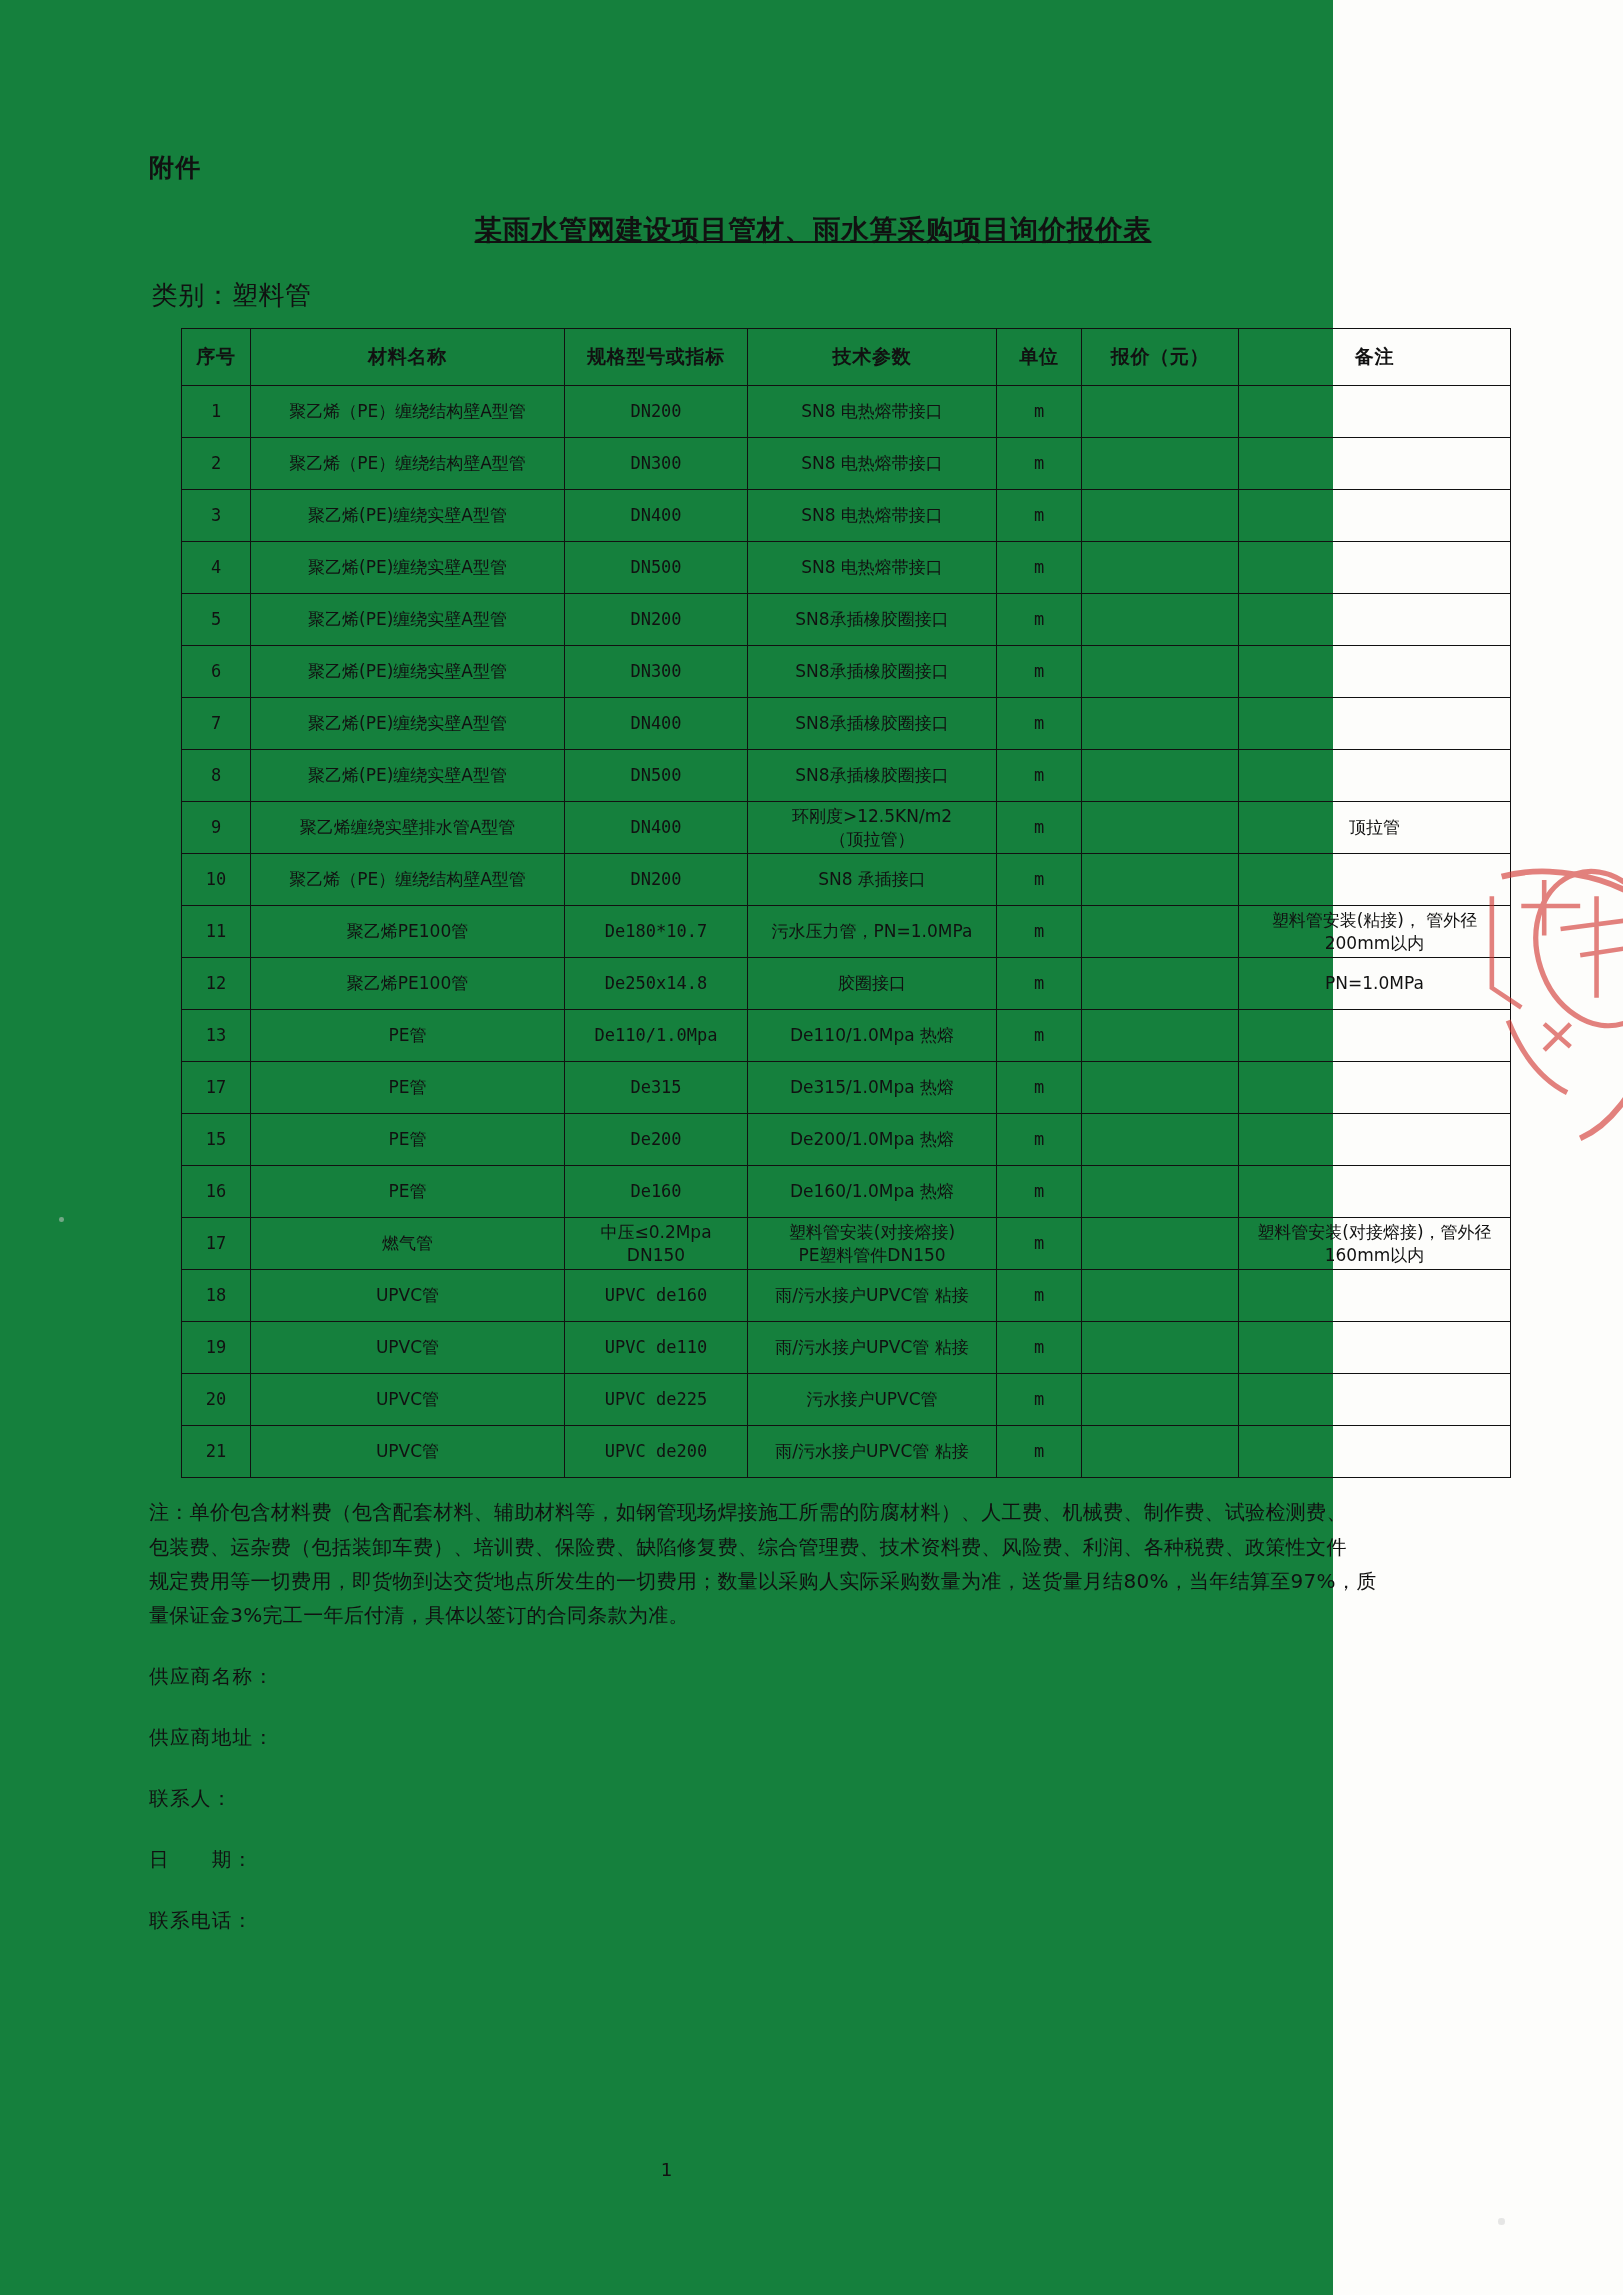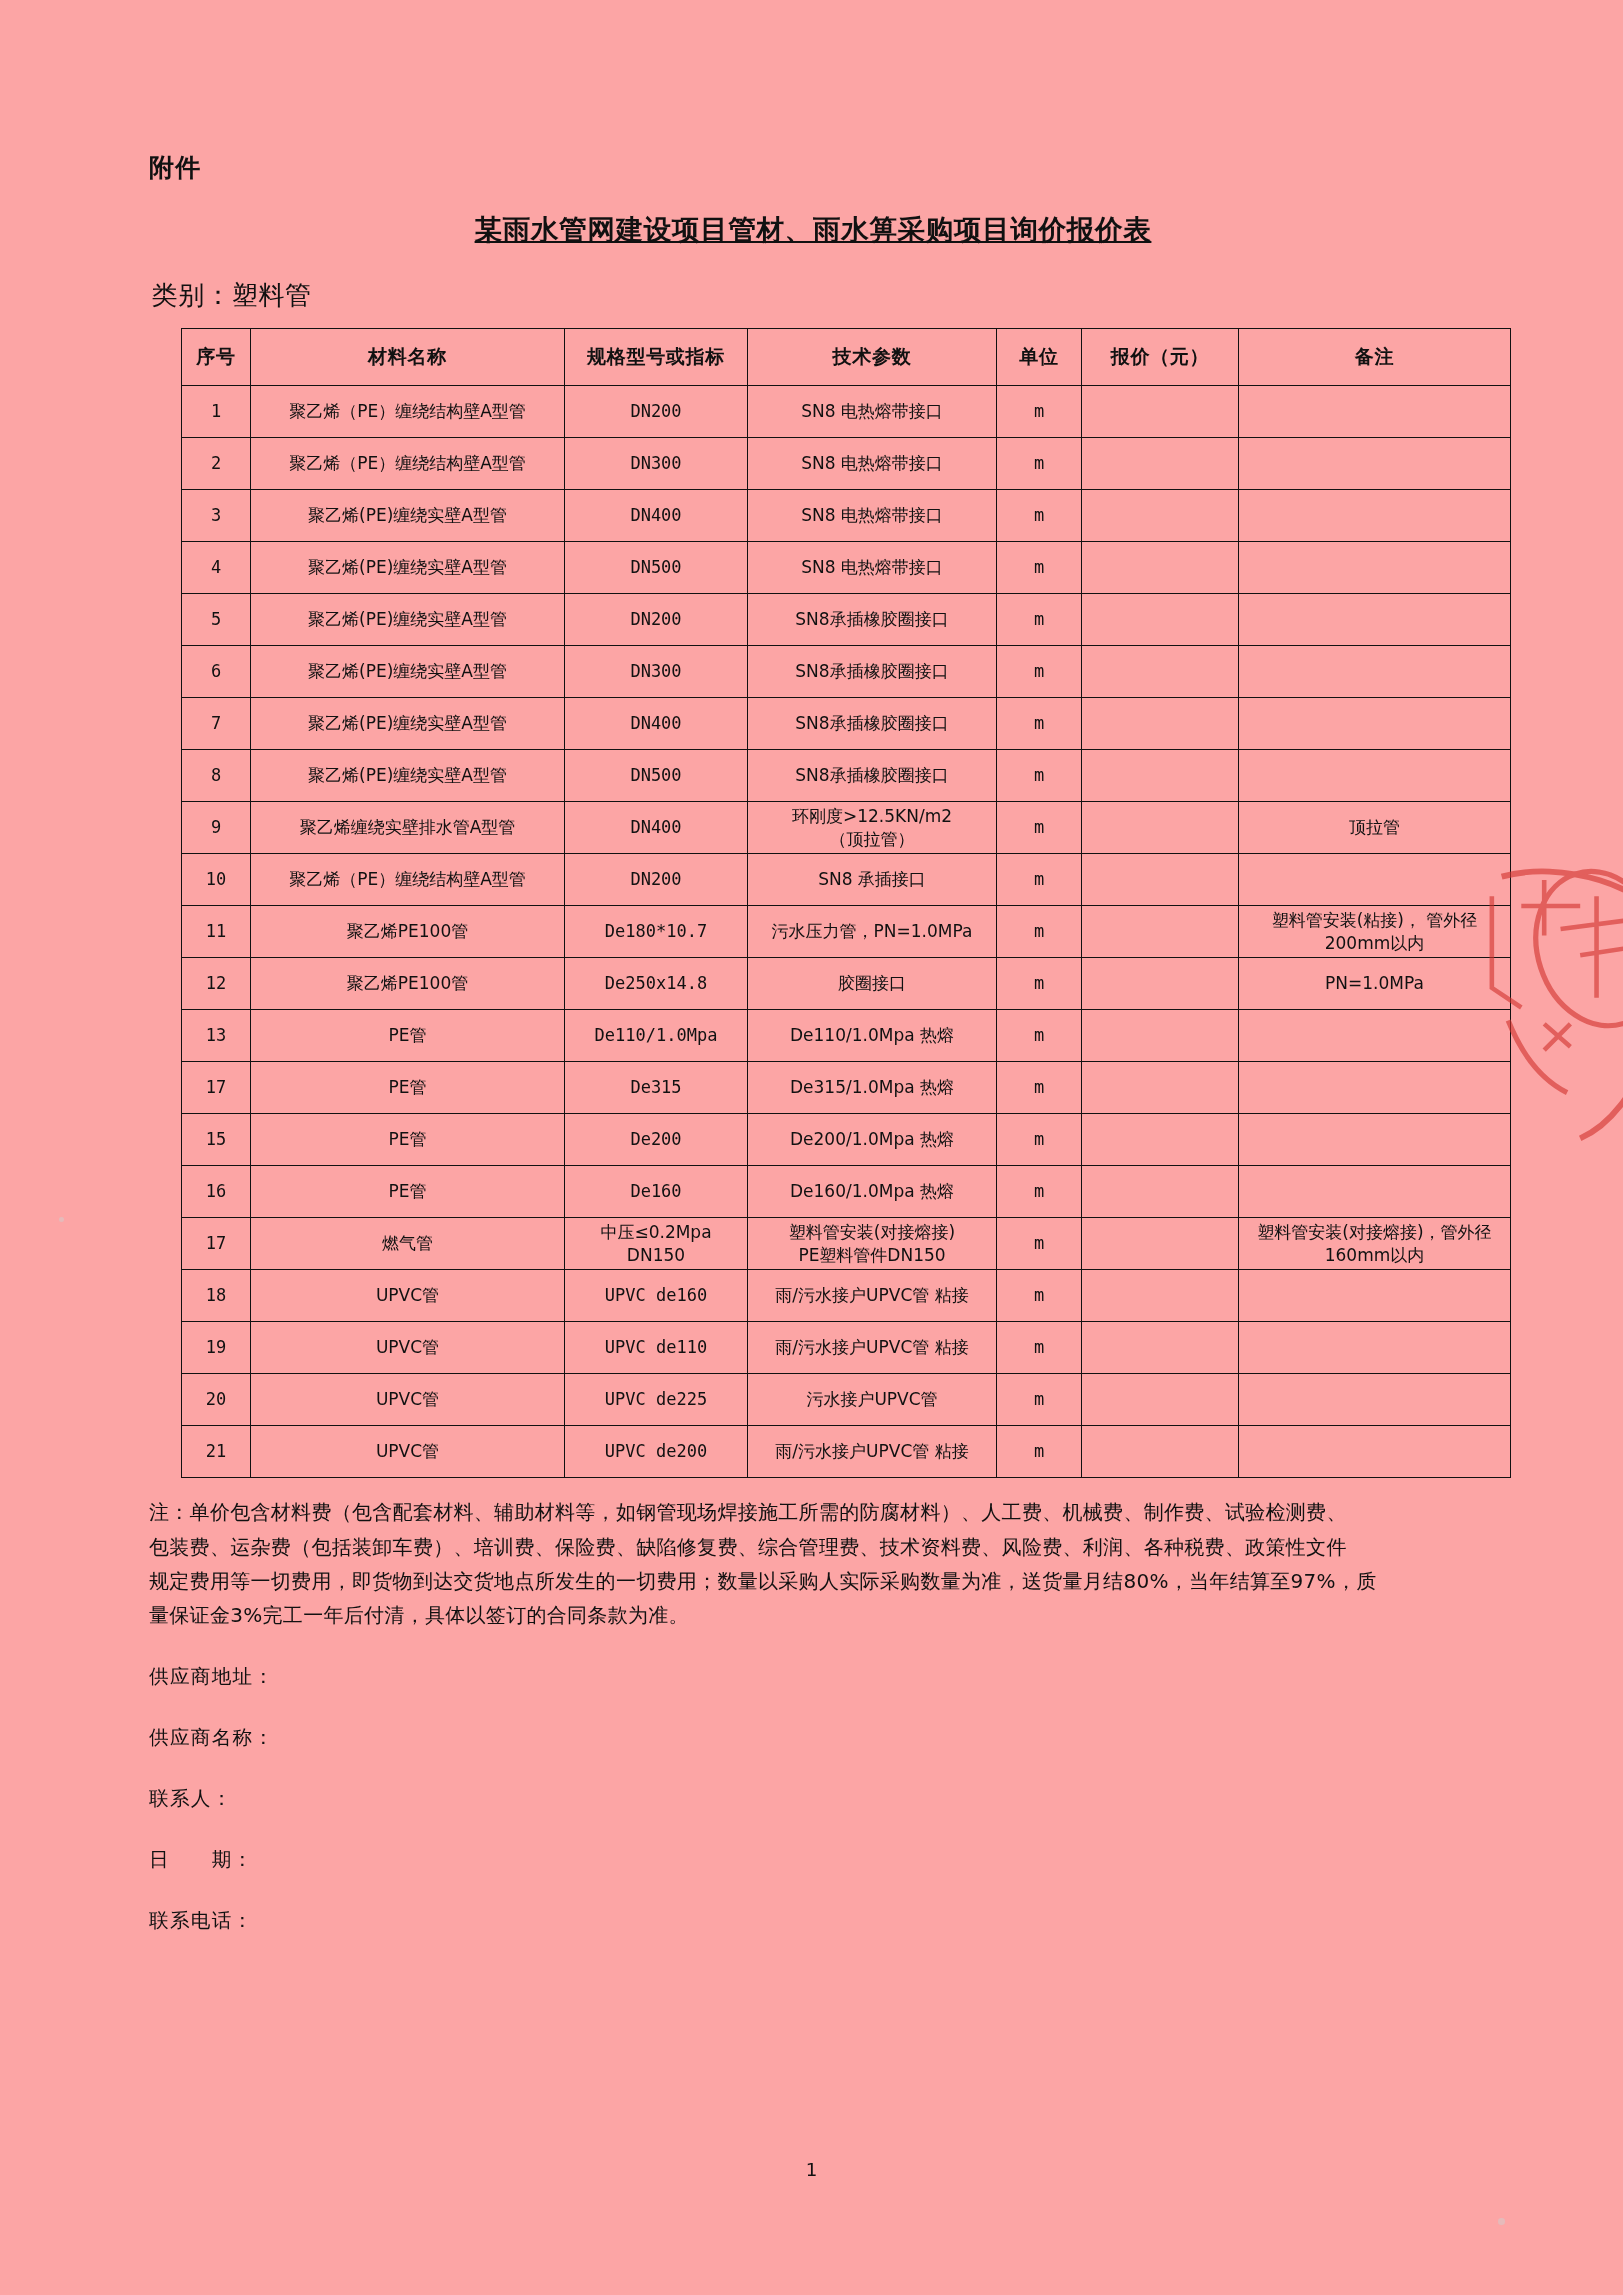--- a/index.html
+++ b/index.html
@@ -15,23 +15,23 @@
     position: relative;
     width: 1623px;
     height: 2295px;
     background: #fdfdfb;
     box-sizing: border-box;
     overflow: hidden;
   }
   .sheet {
     position: absolute;
     left: 0; top: 0;
-    width: 1623px;
+    width: 1333px;
     height: 2295px;
-    background: #fca5a5;
+    background: #15803d;
   }
   .content {
     position: absolute;
     left: 149px;
     top: 151px;
     width: 1328px;
   }
   .attach-label {
     font-size: 25px;
     font-weight: 600;
@@ -373,22 +373,22 @@
       </table>
 
       <div class="footnote">
         <span class="indent">注：单价包含材料费（包含配套材料、辅助材料等，如钢管现场焊接施工所需的防腐材料）、人工费、机械费、制作费、试验检测费、</span>
         <span class="indent">包装费、运杂费（包括装卸车费）、培训费、保险费、缺陷修复费、综合管理费、技术资料费、风险费、利润、各种税费、政策性文件</span>
         <span class="indent">规定费用等一切费用，即货物到达交货地点所发生的一切费用；数量以采购人实际采购数量为准，送货量月结80%，当年结算至97%，质</span>
         <span class="indent">量保证金3%完工一年后付清，具体以签订的合同条款为准。</span>
       </div>
 
       <div class="fields" id="fields-block">
+          <div class="field-row"><span>供应商名称：</span><span></span></div>
           <div class="field-row"><span>供应商地址：</span><span></span></div>
-          <div class="field-row"><span>供应商名称：</span><span></span></div>
           <div class="field-row"><span>联系人：</span><span></span></div>
           <div class="field-row"><span>日　　期：</span><span></span></div>
           <div class="field-row"><span>联系电话：</span><span></span></div>
         </div>
     </div>
 
     <div class="page-num">1</div>
 
     <div class="stamp">
       <svg width="216" height="301" viewBox="0 0 330 460">

